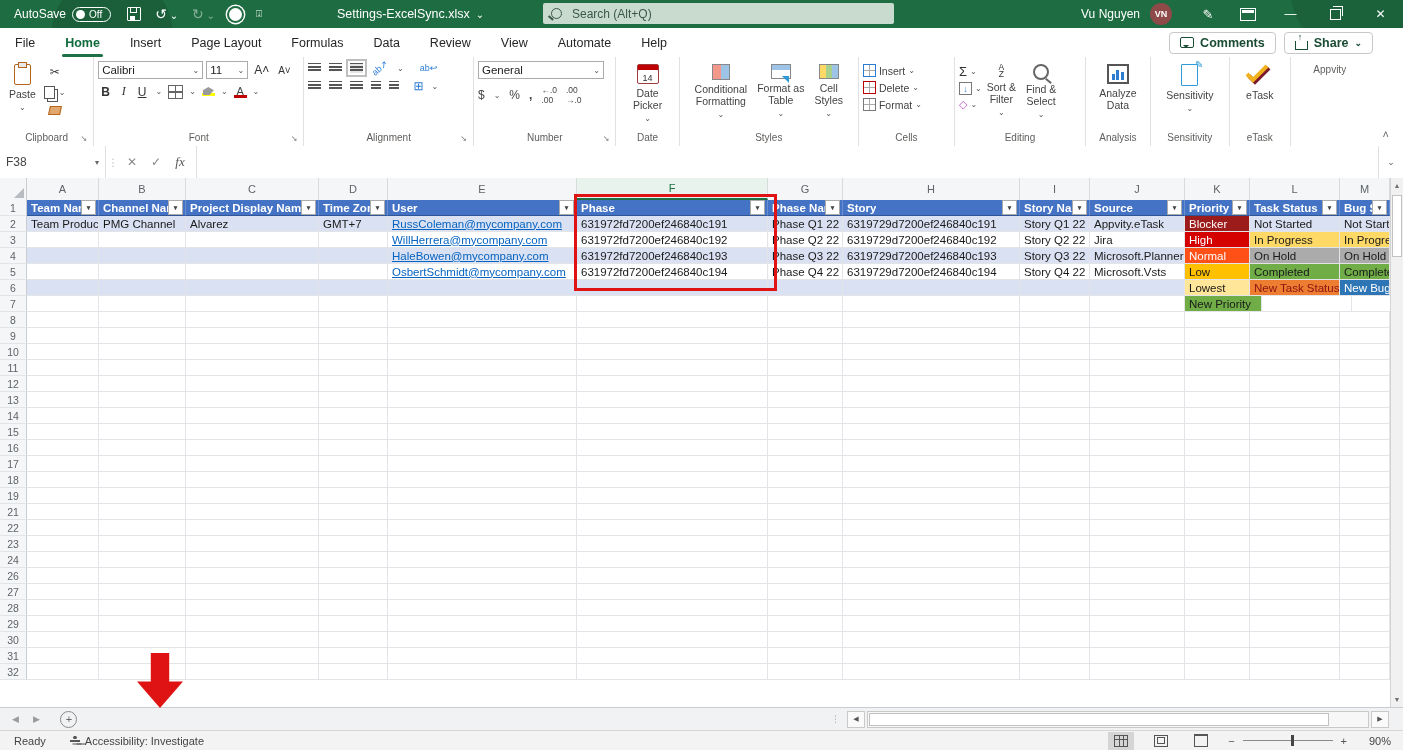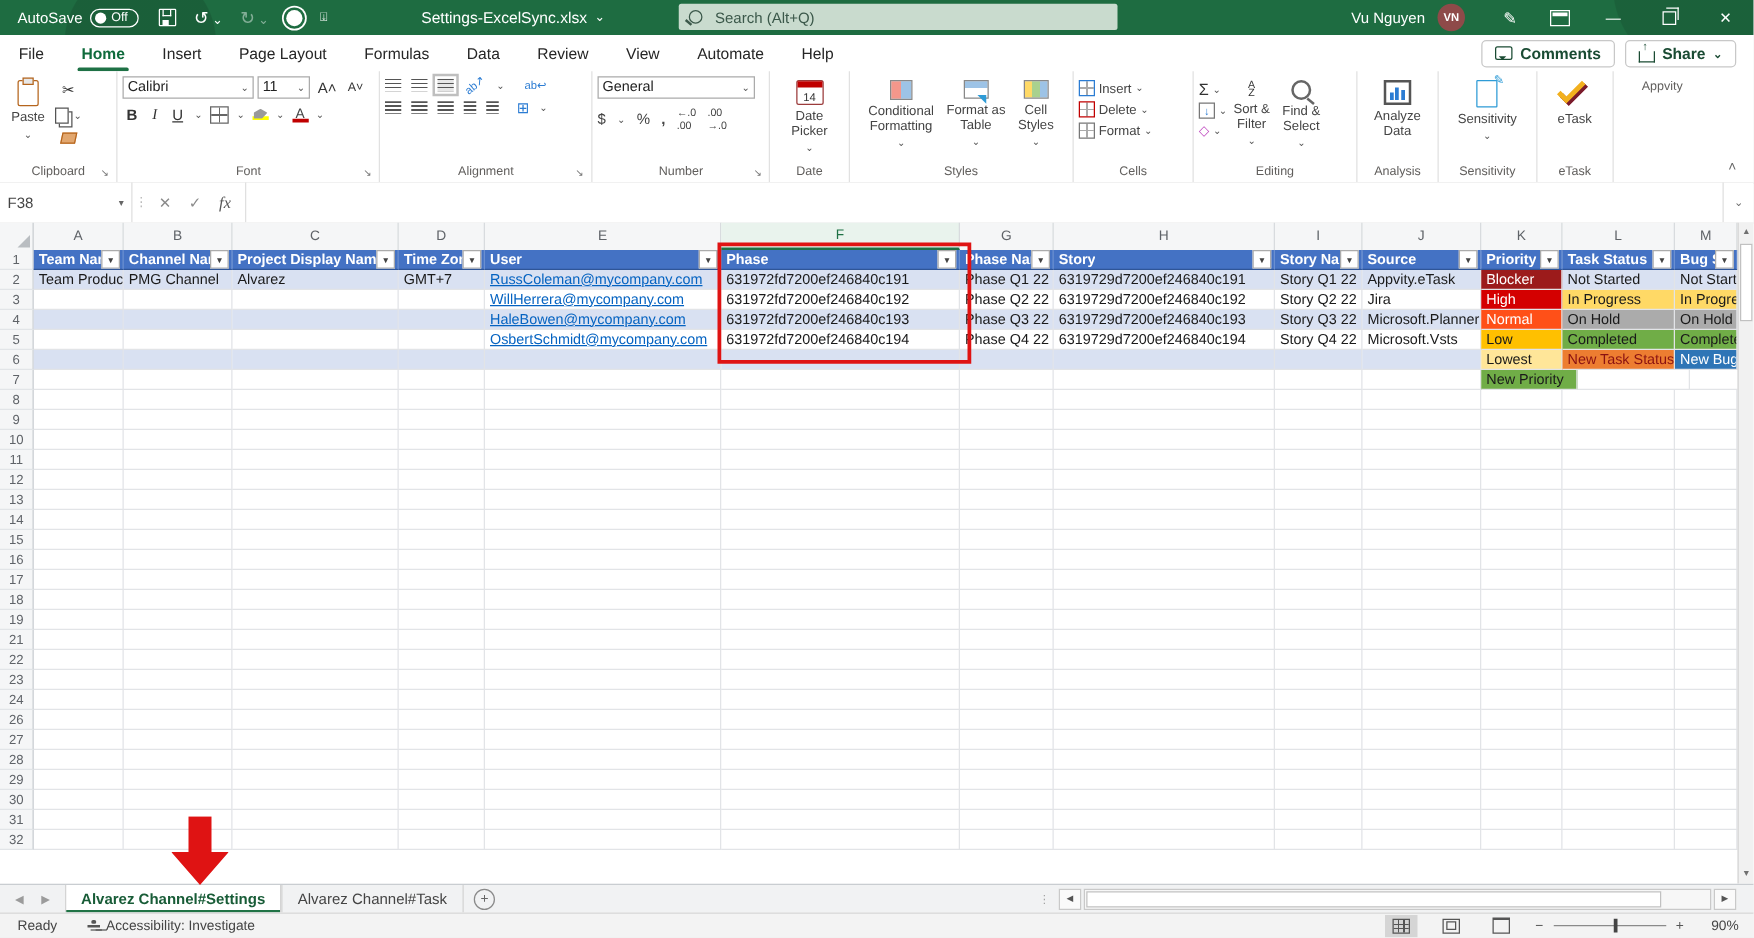--- a/index.html
+++ b/index.html
@@ -33,21 +33,21 @@
   .avatar{width:22px;height:22px;border-radius:50%;background:#8E4A49;display:flex;align-items:center;justify-content:center;
           font-size:9px;font-weight:bold;margin-right:16px;}
   .tb-ic{width:40px;height:28px;display:flex;align-items:center;justify-content:center;font-size:13px;}
   .ic-ribbonopts{width:14px;height:11px;border:1.2px solid #fff;position:relative;}
   .ic-ribbonopts:before{content:"";position:absolute;left:1px;top:1px;right:1px;height:3px;background:#fff;}
   .winbtn{width:45px;height:28px;display:flex;align-items:center;justify-content:center;font-size:12px;}
   .ic-restore{width:9px;height:9px;border:1.2px solid #fff;position:relative;}
   .ic-restore:before{content:"";position:absolute;left:2px;top:-4px;width:9px;height:9px;border:1.2px solid #fff;border-left:none;border-bottom:none;}
 
   
-  .tabrow{position:absolute;top:28px;left:0;right:0;height:29px;background:#fff;display:flex;align-items:center;font-size:12.5px;color:#262626;}
+  .tabrow{position:absolute;top:28px;left:0;right:16px;height:29px;background:#fff;display:flex;align-items:center;font-size:12.5px;color:#262626;}
   .rtab{padding:0 15px;height:100%;display:flex;align-items:center;position:relative;}
   .rtab.active{color:#0F6B3C;font-weight:bold;}
   .rtab.active:after{content:"";position:absolute;left:12px;right:12px;bottom:0;height:3px;background:#1E7145;border-radius:2px;}
   .tabrow-right{margin-left:auto;display:flex;align-items:center;gap:8px;margin-right:14px;}
   .pillbtn{display:flex;align-items:center;gap:6px;border:1px solid #C8C8C8;border-radius:4px;padding:3px 10px;
            color:#1A4B33;font-weight:bold;font-size:12.5px;background:#fff;}
   .ic-comment{width:12px;height:9px;border:1.4px solid #1A4B33;border-radius:2px;position:relative;}
   .ic-comment:after{content:"";position:absolute;left:2px;bottom:-4px;border:3px solid transparent;border-top-color:#1A4B33;}
   .ic-share{width:11px;height:8px;border:1.4px solid #1A4B33;border-top:none;position:relative;margin-top:5px;}
   .ic-share:after{content:"↑";position:absolute;left:2px;top:-9px;font-size:9px;font-weight:bold;color:#1A4B33;}
@@ -1094,24 +1094,20 @@
   </div>
 
   <div class="redbox"></div>
   <div class="redarrow"></div>
 
   <div class="sheetbar">
     <div class="nav">
       <span>◀</span>
       <span>▶</span>
     </div>
-    <div id="sheetTabs" style="display:flex;align-items:stretch;">
-        <div class="stab active">Alvarez Channel#Settings</div>
-        <div class="stab">Alvarez Channel#Task</div>
-      </div>
     <div class="addsheet">
         <span class="plus-circle">+</span>
       </div>
     <div class="hscroll">
       <span class="hs-dots">⋮</span>
       <span class="hs-btn">◀</span>
       <span class="hs-track">
           <span class="hs-thumb"></span>
         </span>
       <span class="hs-btn">▶</span>

